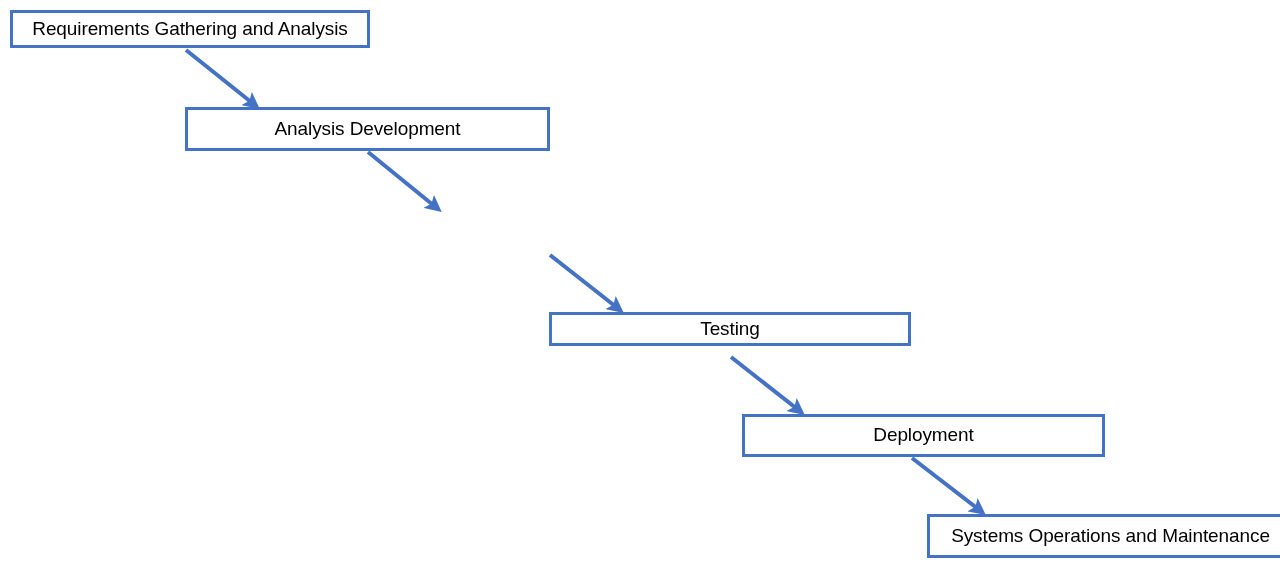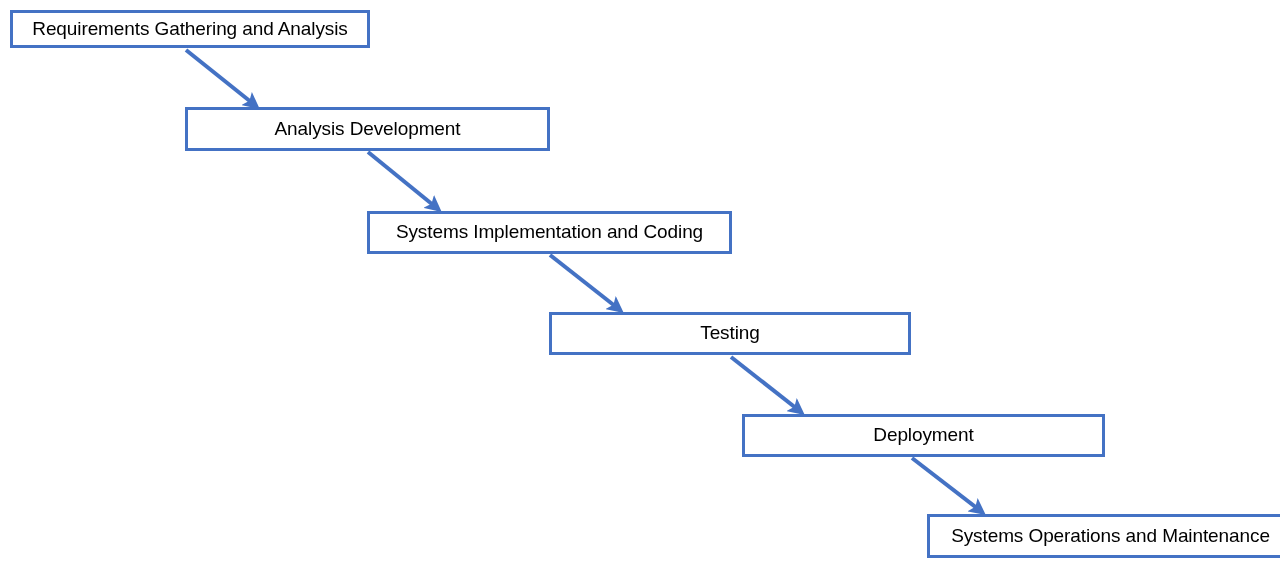--- a/index.html
+++ b/index.html
@@ -66,25 +66,22 @@
   </svg>
 
   <div class="phase-box" style="left: 10px; top: 10px; width: 360px; height: 38px; border-color: rgb(68, 114, 196); border-width: 3px; background: rgb(255, 255, 255);">
     <span class="phase-label">Requirements Gathering and Analysis</span>
   </div>
 
   <div class="phase-box" style="left: 185px; top: 107px; width: 365px; height: 44px; border-color: rgb(68, 114, 196); border-width: 3px; background: rgb(255, 255, 255);">
     <span class="phase-label">Analysis Development</span>
   </div>
 
-  <div class="phase-box" style="left: 367px; top: 211px; width: 365px; height: 43px; border-color: rgb(68, 114, 196); border-width: 3px; background: rgb(255, 255, 255);">
-    <span class="phase-label">Systems Implementation and Coding</span>
-  </div>
 
-  <div class="phase-box" style="left: 549px; top: 312px; width: 362px; height: 43px; border-color: rgb(68, 114, 196); border-width: 3px; background: rgb(255, 255, 255);">
+  <div class="phase-box" style="left: 549px; top: 312px; width: 362px; height: 34px; border-color: rgb(68, 114, 196); border-width: 3px; background: rgb(255, 255, 255);">
     <span class="phase-label">Testing</span>
   </div>
 
   <div class="phase-box" style="left: 742px; top: 414px; width: 363px; height: 43px; border-color: rgb(68, 114, 196); border-width: 3px; background: rgb(255, 255, 255);">
     <span class="phase-label">Deployment</span>
   </div>
 
   <div class="phase-box" style="left: 911px; top: 514px; width: 367px; height: 44px; border-color: rgb(68, 114, 196); border-width: 3px; background: rgb(255, 255, 255); margin-left: 16px;">
     <span class="phase-label">Systems Operations and Maintenance</span>
   </div>

